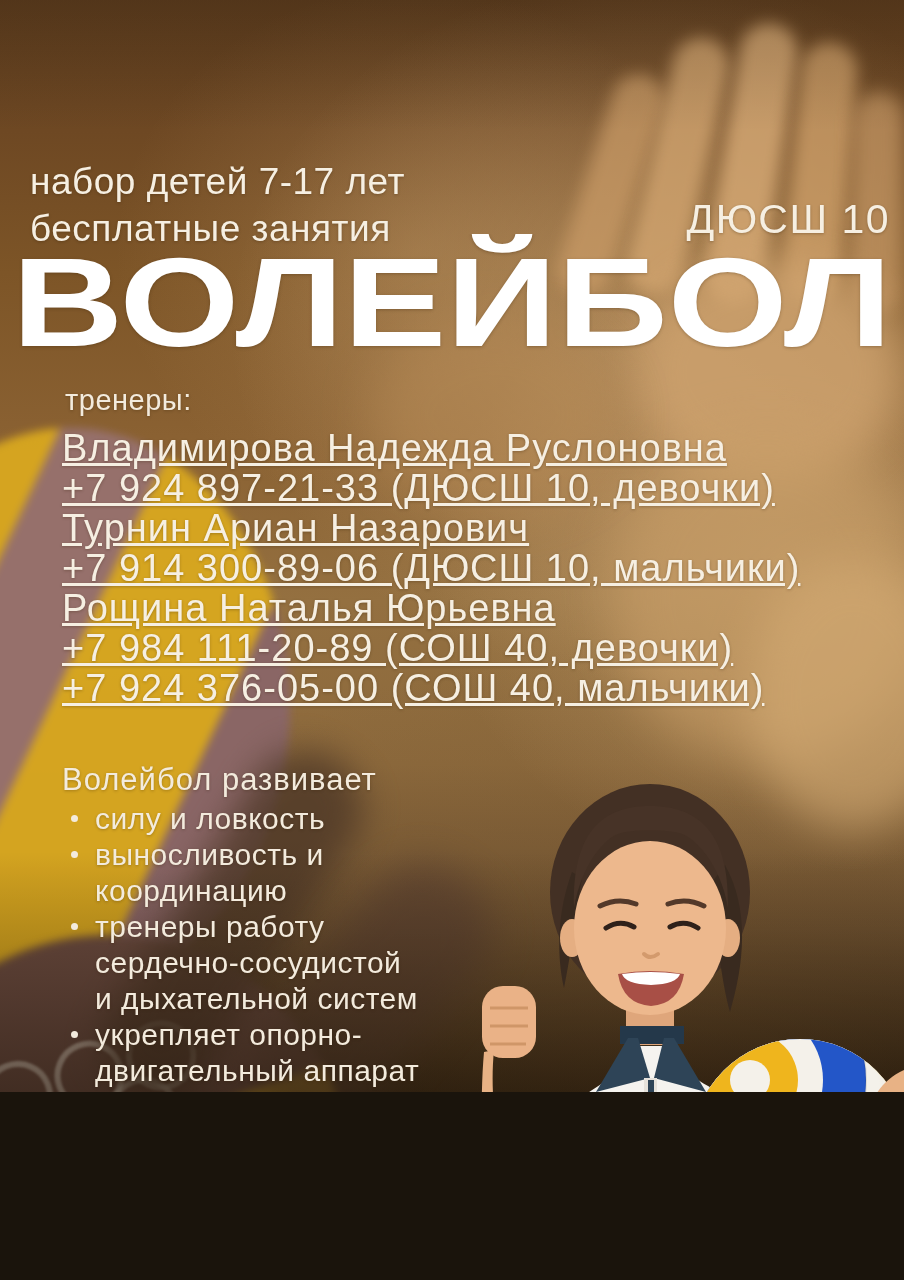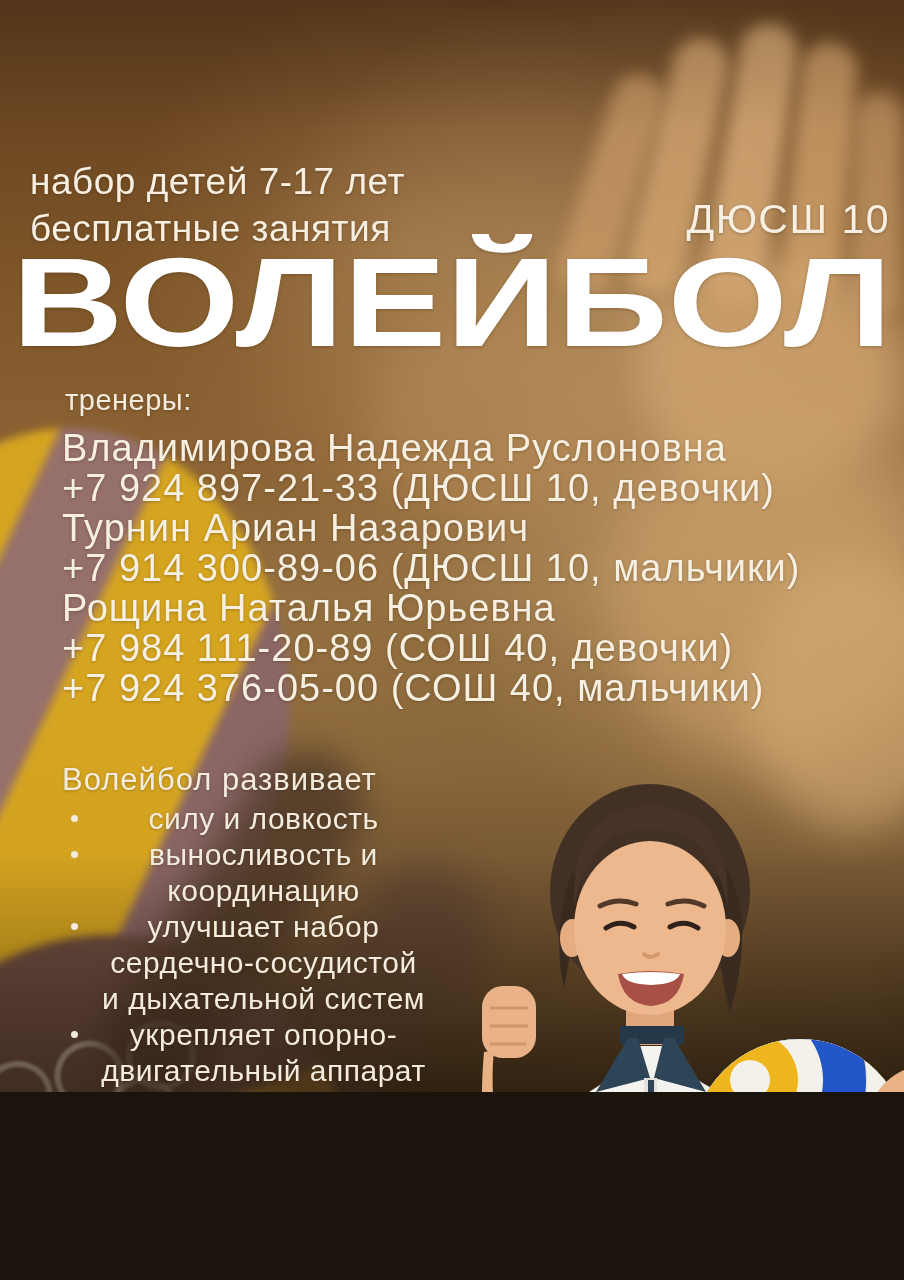--- a/index.html
+++ b/index.html
@@ -47,26 +47,26 @@
   .vignette { inset:0; background:linear-gradient(180deg, rgba(30,20,8,0.18) 0%, transparent 12%, transparent 78%, rgba(24,15,5,0.5) 100%); }
 
   .girl { position:absolute; left:480px; top:780px; z-index:3; }
 
   .content { position:absolute; inset:0; z-index:5; text-shadow:0 1px 3px rgba(50,30,8,0.30); }
   .eyebrow { position:absolute; left:30px; top:158px; font-size:37px; line-height:47px; color:#f6efe2; letter-spacing:0.5px; }
   .org { position:absolute; top:197px; right:14px; font-size:41px; line-height:44px; color:#f6efe2; letter-spacing:1.5px; }
   .title-svg { position:absolute; left:0; top:234px; }
   .title-svg text { font-family:"Liberation Sans", sans-serif; font-weight:700; font-size:127px; fill:#ffffff; }
   .coach-label { position:absolute; left:65px; top:384px; font-size:29px; color:#f3ebdd; letter-spacing:0.5px; }
-  .coaches { position:absolute; left:62px; top:428px; color:#f6efe2; }
+  .coaches { position:absolute; left:62px; top:428px; color:#f6efe2;text-decoration:underline; }
   .coach div { font-size:38px; line-height:40px; letter-spacing:1px; }
   .benefits { position:absolute; left:62px; top:762px; color:#f3ebdd; }
   .bhead { font-size:31px; line-height:36px; letter-spacing:1px; margin-bottom:3px; }
   .blist { width:370px; font-size:30px; line-height:36px; letter-spacing:0.5px; }
-  .bitem { position:relative; padding-left:33px;text-align:center; }
+  .bitem { position:relative; padding-left:33px; }
   .dot { position:absolute; left:9px; top:14px; width:7px; height:7px; border-radius:50%; background:#f3ebdd; }
   .btext { white-space:pre-line; }
 </style>
 </head>
 <body>
 
 <div class="poster">
 
   <div class="bg-shapes">
     <div class="shape f1"></div>
@@ -210,21 +210,21 @@
           <span class="dot"></span>
           <span class="btext">силу и ловкость</span>
         </div>
         <div class="bitem">
           <span class="dot"></span>
           <span class="btext">выносливость и
 координацию</span>
         </div>
         <div class="bitem">
           <span class="dot"></span>
-          <span class="btext">улучшает набор
+          <span class="btext">тренеры работу
 сердечно-сосудистой
 и дыхательной систем</span>
         </div>
         <div class="bitem">
           <span class="dot"></span>
           <span class="btext">укрепляет опорно-
 двигательный аппарат</span>
         </div>
       </div>
     </div>

